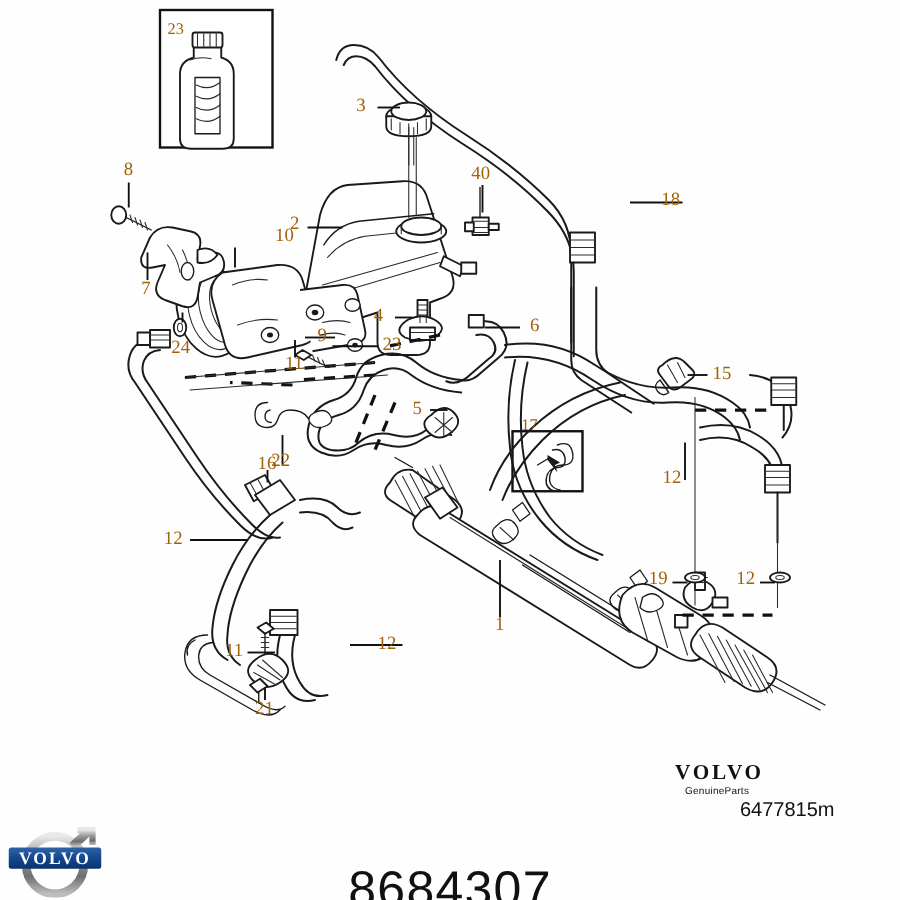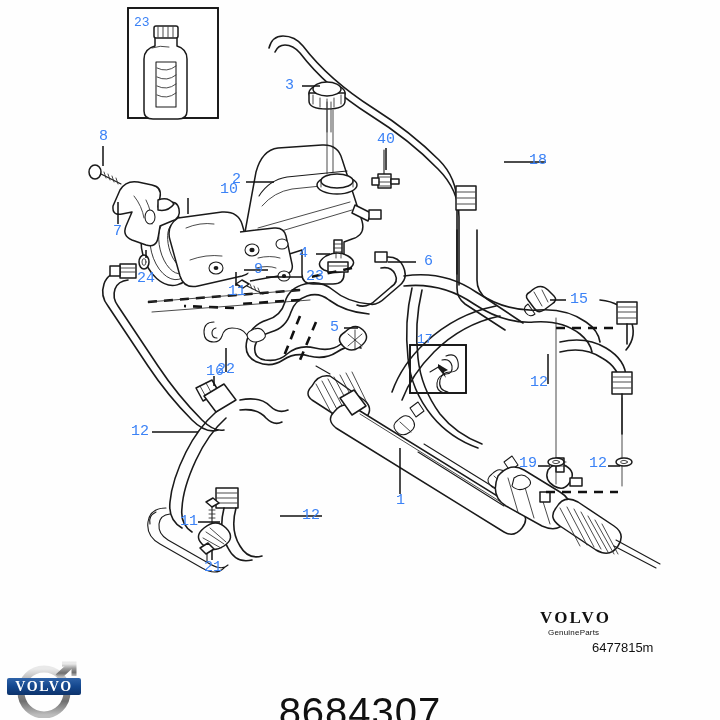--- a/index.html
+++ b/index.html
@@ -8,29 +8,29 @@
   svg.layer{position:absolute;left:0;top:0;width:720px;height:720px;}
   .ln{fill:none;stroke:#1a1a1a;stroke-width:1.6;stroke-linecap:round;stroke-linejoin:round;}
   .ln-thin{fill:none;stroke:#1a1a1a;stroke-width:1.1;stroke-linecap:round;stroke-linejoin:round;}
   .ln-hair{fill:none;stroke:#2a2a2a;stroke-width:0.85;stroke-linecap:round;stroke-linejoin:round;}
   .dash{fill:none;stroke:#111;stroke-width:2.6;stroke-dasharray:9 7;stroke-linecap:butt;}
   .leader{fill:none;stroke:#111;stroke-width:1.5;}
   .fillw{fill:#ffffff;stroke:#1a1a1a;stroke-width:1.5;stroke-linejoin:round;}
   .fillw-thin{fill:#ffffff;stroke:#1a1a1a;stroke-width:1.05;stroke-linejoin:round;}
   .fillk{fill:#1a1a1a;}
   .boxline{fill:#ffffff;stroke:#111;stroke-width:1.9;}
-  .num{position:absolute;font-family:Liberation Mono, monospace;color:#3b82f6;
+  .num{position:absolute;font-family:Liberation Serif, serif;color:#a16207;
        font-size:15px;line-height:15px;white-space:nowrap;}
   .num.sm{font-size:13px;}
   .partno{position:absolute;left:0;top:690px;width:720px;text-align:center;
           font-size:40px;letter-spacing:1px;color:#111;font-family:"Liberation Sans",sans-serif;}
   .volvoword{position:absolute;left:540px;top:608px;font-size:17px;font-weight:bold;
              letter-spacing:2.2px;color:#111;font-family:"Liberation Serif",serif;}
   .genuine{position:absolute;left:548px;top:628px;font-size:8px;letter-spacing:.2px;color:#111;}
-  .refno{position:absolute;left:548px;top:640px;font-size:13px;color:#111;padding-left:44px;}
+  .refno{position:absolute;left:548px;top:640px;font-size:16px;color:#111;padding-left:44px;}
   .logo{position:absolute;left:6px;top:660px;width:86px;height:58px;}
 </style>
 </head>
 <body>
 
 <div id="stage">
 
   <svg class="layer" viewBox="0 0 720 720">
 
     <g>

